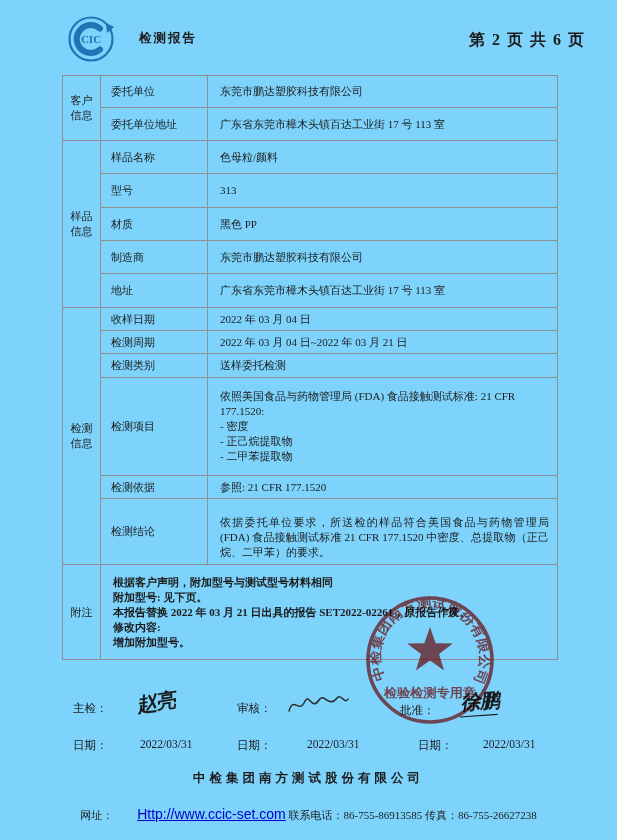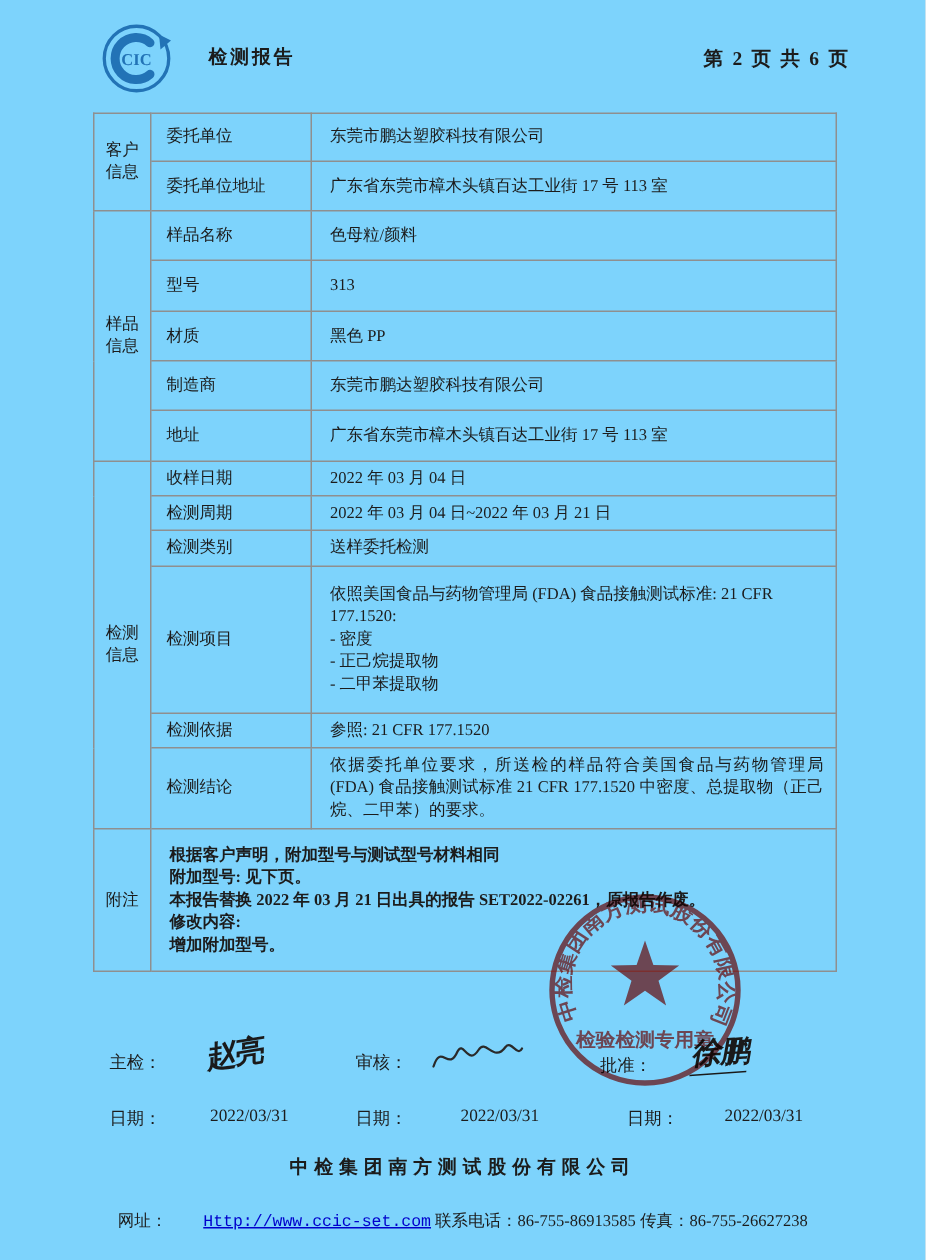--- a/index.html
+++ b/index.html
@@ -5,36 +5,36 @@
   html,body{margin:0;padding:0;background:#e8e8e8;}
   .page{
     position:relative;width:617px;height:840px;background:#7dd3fc;
     font-family:"Liberation Serif","DejaVu Serif",serif;color:#1c1c1c;
     overflow:hidden;margin:0 auto;
   }
   
   .hdr-logo{position:absolute;left:62px;top:13px;width:58px;height:52px;}
   .hdr-title{position:absolute;left:139px;top:30px;font-size:12.5px;font-weight:bold;letter-spacing:2px;}
   .hdr-no{position:absolute;left:236px;top:30px;font-size:12.5px;font-weight:bold;}
-  .hdr-page{position:absolute;left:469px;top:30px;font-size:13px;font-weight:bold;letter-spacing:1.5px;}
+  .hdr-page{position:absolute;left:469px;top:30px;font-size:16px;font-weight:bold;letter-spacing:1.5px;}
   
   table.info{
     position:absolute;left:62px;top:75px;width:495px;
     border-collapse:collapse;table-layout:fixed;
   }
   table.info col.c1{width:38px;} table.info col.c2{width:107px;} table.info col.c3{width:350px;}
   table.info td{
     border:1px solid #8f8f8f;font-size:11px;vertical-align:middle;
     line-height:15px;overflow:hidden;
   }
   td.cat{text-align:center;white-space:pre-line;line-height:25px;}
   td.lbl{padding:2px 4px 2px 10px;}
   td.val{padding:2px 8px 2px 12px;}
   td.multiline{white-space:pre-line;line-height:19px;padding-top:5px;padding-bottom:5px;}
-  td.conclusion{line-height:15.5px;text-align:justify;padding-top:4px;padding-bottom:4px;}
+  td.conclusion{line-height:15.5px;text-align:justify;padding-top:16px;padding-bottom:4px;}
   td.notes-cell{white-space:pre-line;line-height:18.5px;padding-top:6px;padding-bottom:6px;font-weight:bold;}
   tr.rh-a{height:32px;} tr.rh-b{height:33px;} tr.rh-c{height:34px;margin-left:42px;}
   tr.rh-d{height:23px;} tr.rh-e{height:24px;} tr.rh-f{height:98px;}
   tr.rh-g{height:47px;} tr.rh-h{height:95px;}
   
   .sig-area{position:absolute;left:62px;top:688px;width:495px;height:75px;font-size:11.5px;z-index:2;}
   .sig-area span{position:absolute;white-space:nowrap;}
   .sig-name{
     display:inline-block;font-size:20px;font-weight:bold;color:#1a1a1a;
     transform:rotate(-9deg) skewX(-10deg);letter-spacing:-1px;
@@ -42,21 +42,21 @@
   .sig-name.approver{transform:rotate(-4deg) skewX(-14deg);border-bottom:1.5px solid #1a1a1a;}
   .sig-scribble{position:absolute;}
   
   .stamp{position:absolute;left:363px;top:593px;width:134px;height:134px;z-index:3;
          mix-blend-mode:multiply;opacity:0.88;pointer-events:none;}
   
   .foot-company{position:absolute;left:0;top:770px;width:617px;text-align:center;
     font-size:12.5px;font-weight:bold;letter-spacing:4px;}
   .foot-line1{position:absolute;left:0;top:790px;width:617px;text-align:center;font-size:11px;}
   .foot-line2{position:absolute;left:0;top:806px;width:617px;text-align:center;font-size:11px;}
-  .foot-link{color:#0000cc;text-decoration:underline;font-family:Liberation Mono, monospace;font-size:11px;padding-left:24px;}
+  .foot-link{color:#0000cc;text-decoration:underline;font-family:Liberation Sans, sans-serif;font-size:14px;padding-left:24px;}
 </style>
 </head>
 <body>
 
 <div class="page">
 
   <svg class="hdr-logo" viewBox="0 0 58 52">
     <circle cx="29" cy="26" r="21.5" fill="none" stroke="#2273b6" stroke-width="2.2"></circle>
     <path d="M38,15.5 A14,14 0 1 0 38,36.5" fill="none" stroke="#2273b6" stroke-width="6" stroke-linecap="round"></path>
     <polygon points="44,10 52,14 45,20" fill="#2273b6"></polygon>

